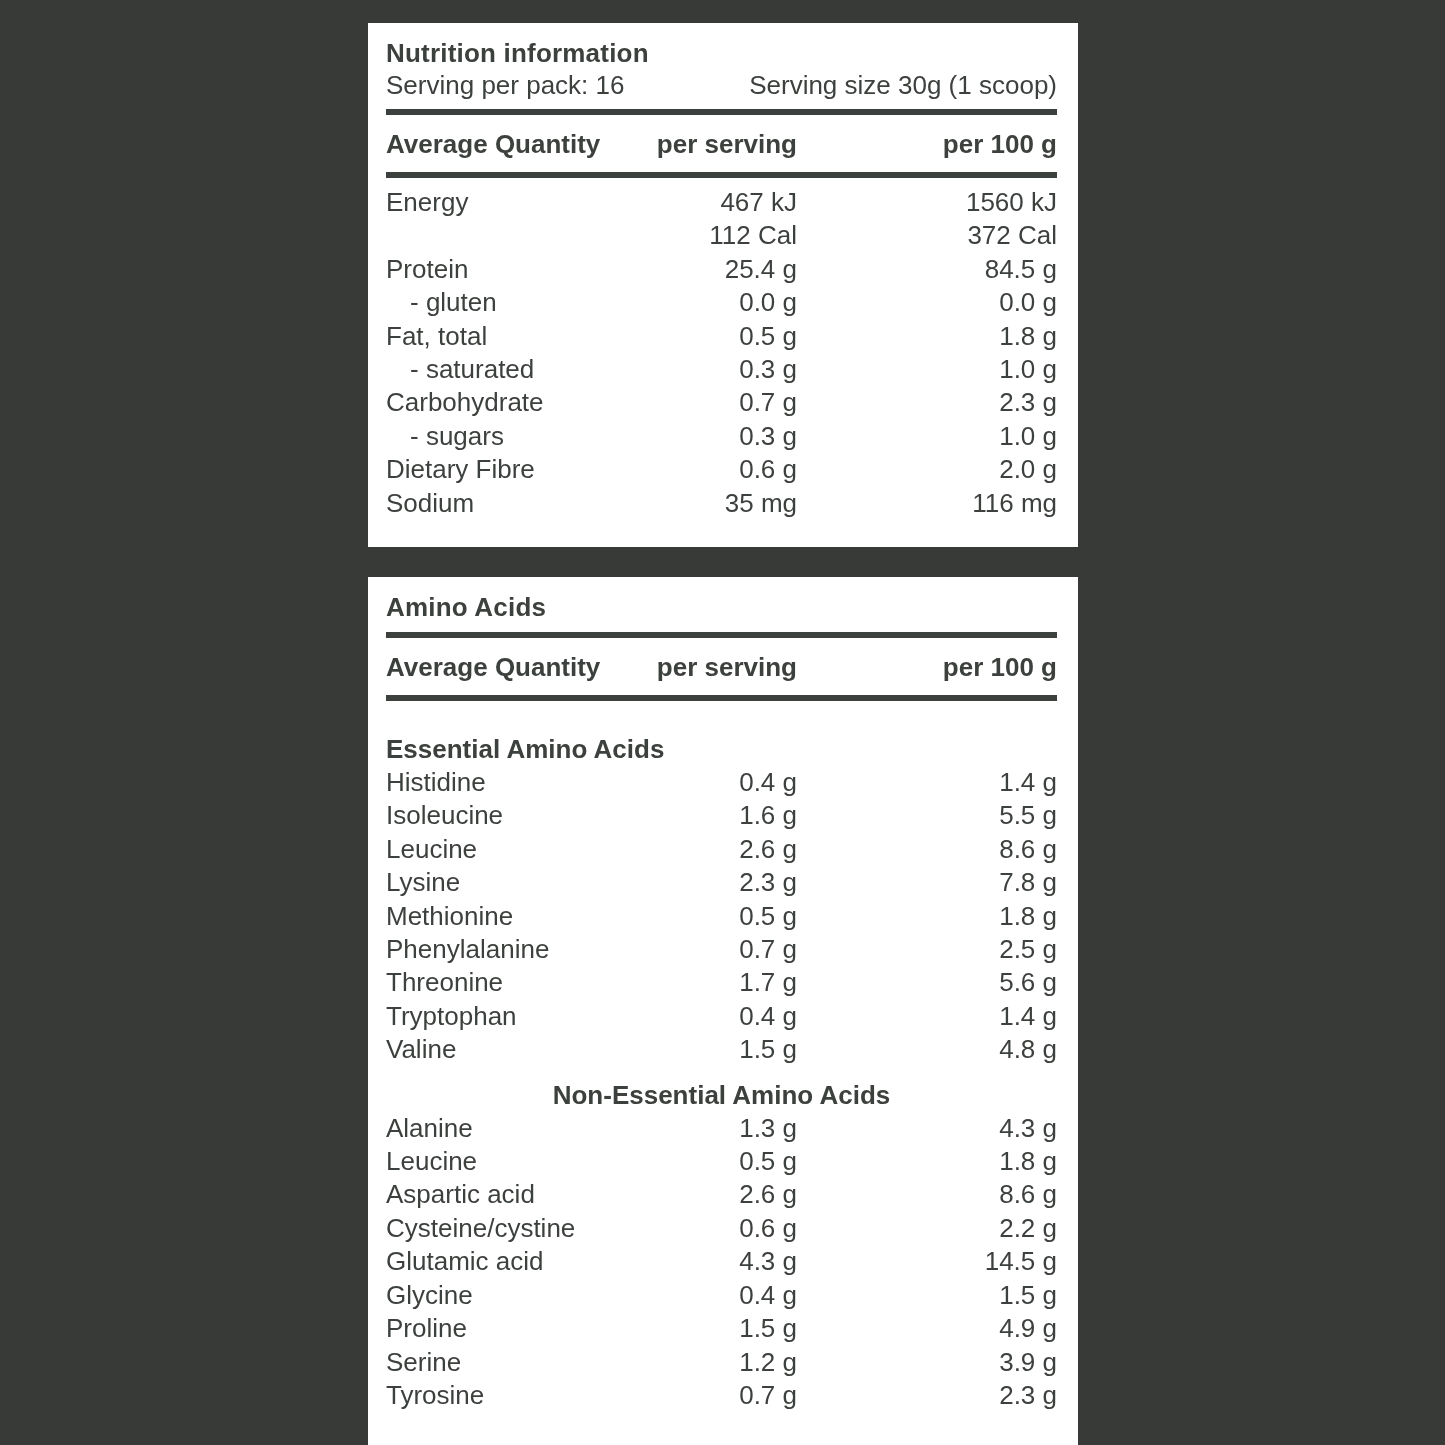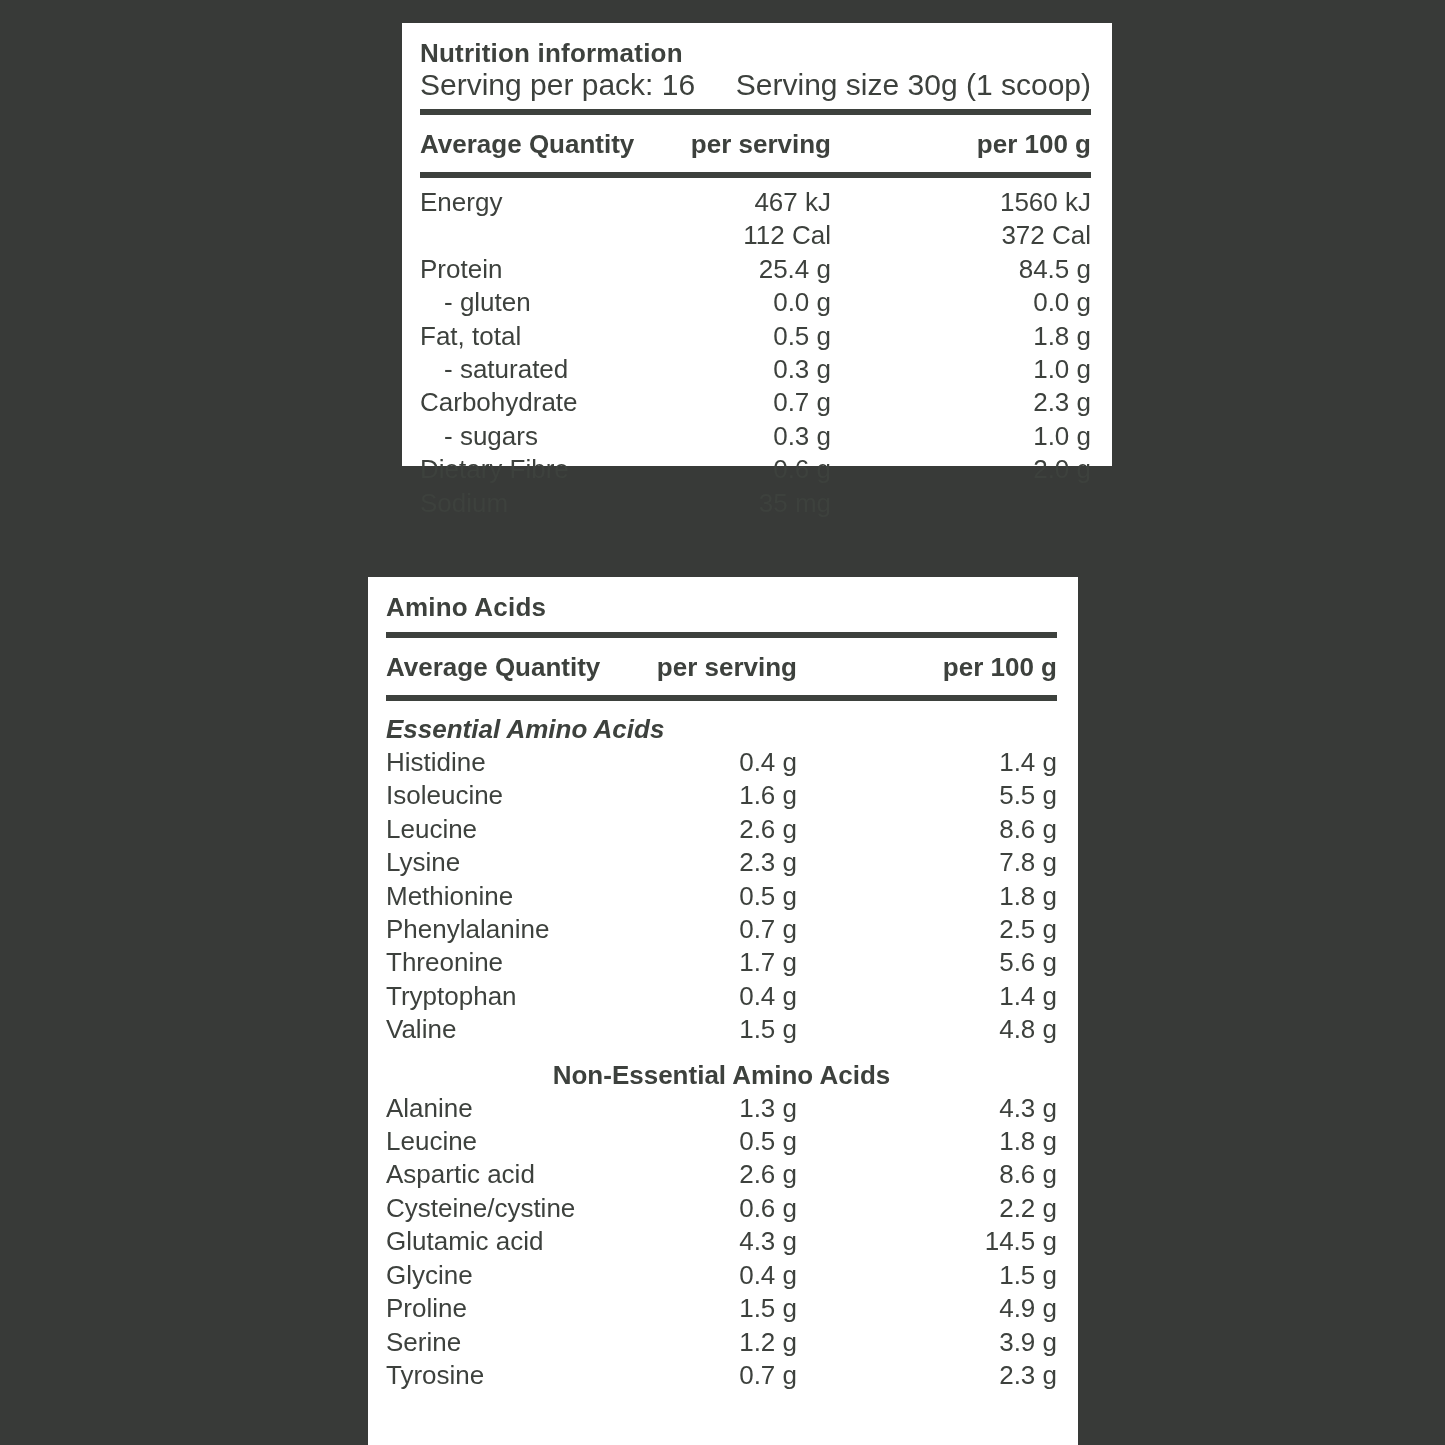--- a/index.html
+++ b/index.html
@@ -9,25 +9,25 @@
     background:var(--bg,#383a38);
     color:var(--ink,#3d413d);
     font-family:"Liberation Sans", sans-serif;
     overflow:hidden;
   }
   .card {
     position:absolute; left:368px; width:710px;
     background:var(--card,#ffffff);
     padding:0 21px 0 18px;
   }
-  #card-nutrition { top:23px; height:443px;margin-left:34px; }
+  #card-nutrition { top:23px; height:524px; }
   #card-amino     { top:577px; height:1048px; }
 
   .title { font-weight:bold; font-size:26px; line-height:30px; margin-top:15px; letter-spacing:0.2px; }
-  .serving-line { display:flex; justify-content:space-between; font-size:30px; line-height:30px; margin-top:2px; }
+  .serving-line { display:flex; justify-content:space-between; font-size:26px; line-height:30px; margin-top:2px; }
 
   .rule { height:6px; background:var(--ink,#3d413d); }
   .rule-a { margin-top:9px; }
   .rule-b { margin-top:10px; }
 
   .head-row {
     display:grid; grid-template-columns:1fr 170px 260px;
     font-weight:bold; font-size:26px; line-height:30px;
     padding:14px 0 13px;
   }
@@ -35,21 +35,21 @@
 
   .rows { padding-top:8px; }
   .row {
     display:grid; grid-template-columns:1fr 170px 260px;
     font-size:26px; line-height:33.4px;
   }
   .row .c2, .row .c3 { text-align:right; }
   .row.indent .c1 { padding-left:24px; }
 
   .section-heading { font-weight:bold; font-size:26px; line-height:33px; }
-  .sh-1 { margin-top:12px;font-style:italic; }
+  .sh-1 { margin-top:32px; }
   .sh-2 { margin-top:12px;text-align:center; }
   .section-rows .row { line-height:33.4px; }
 </style>
 </head>
 <body>
 
 <div class="card" id="card-nutrition">
   <div class="title">Nutrition information</div>
   <div class="serving-line">
     <span>Serving per pack: 16</span>
@@ -104,20 +104,21 @@
       <span class="c3">1.0 g</span>
     </div>
     <div class="row">
       <span class="c1">Dietary Fibre</span>
       <span class="c2">0.6 g</span>
       <span class="c3">2.0 g</span>
     </div>
     <div class="row">
       <span class="c1">Sodium</span>
       <span class="c2">35 mg</span>
+      <span class="c3">116 mg</span>
     </div>
   </div>
 </div>
 
 <div class="card" id="card-amino">
   <div class="title">Amino Acids</div>
   <div class="rule rule-b"></div>
   <div class="head-row">
     <span class="c1">Average Quantity</span>
     <span class="c2">per serving</span>

